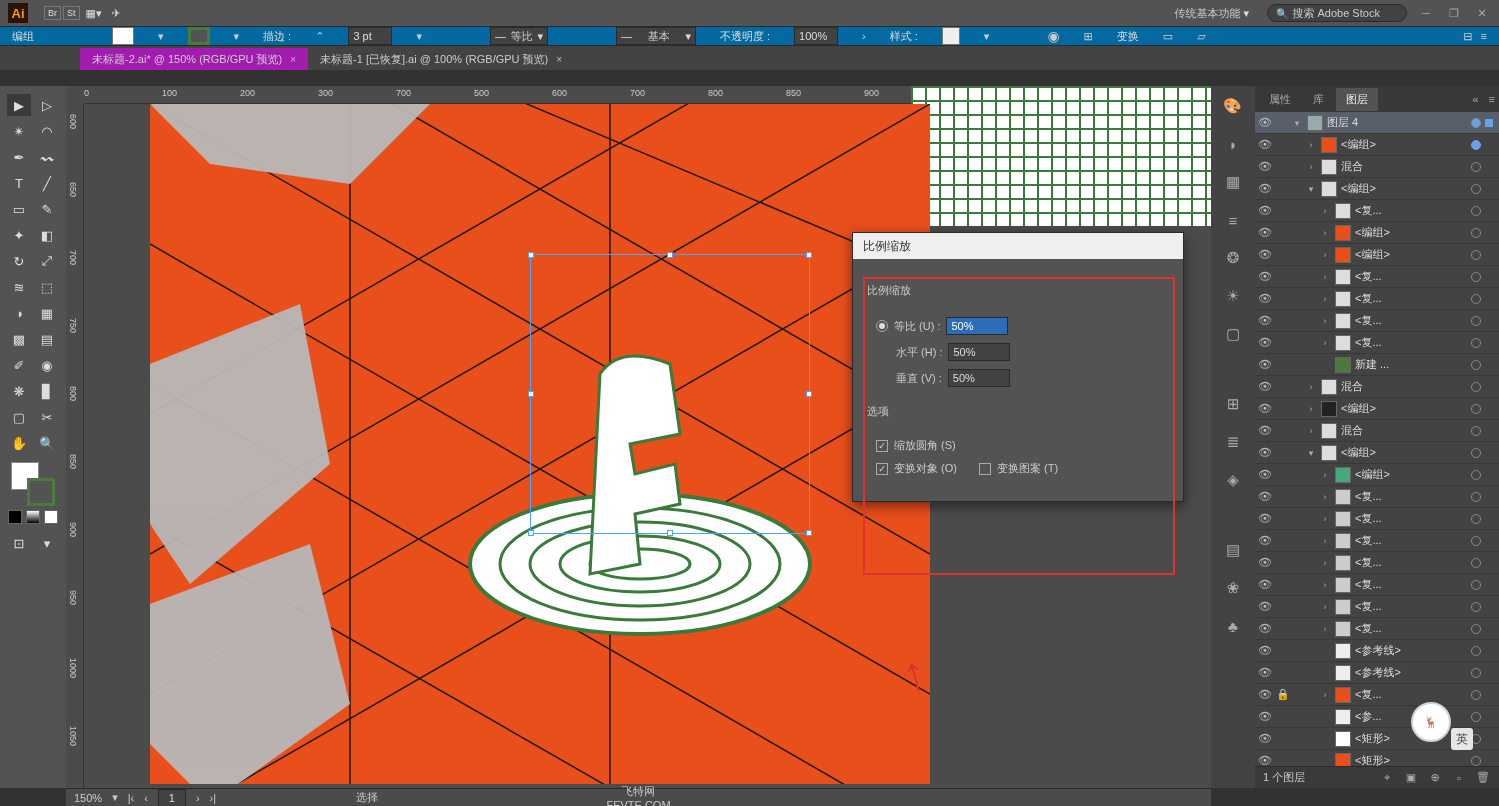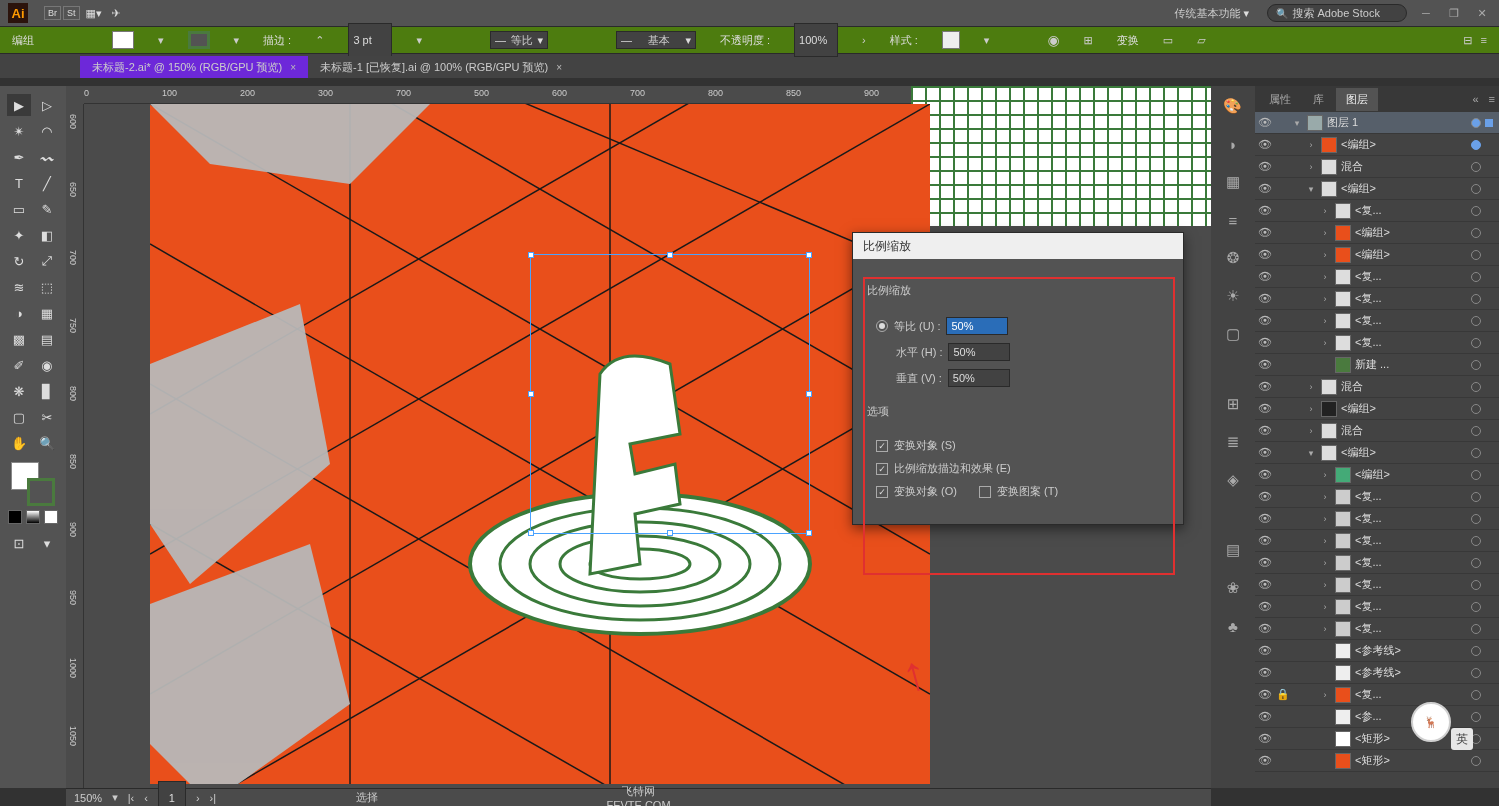--- a/index.html
+++ b/index.html
@@ -5,29 +5,29 @@
 *{margin:0;padding:0;box-sizing:border-box;font-family:"Microsoft YaHei",sans-serif;font-size:11px;color:#ccc;user-select:none}
 body{background:#323232;width:1499px;height:806px;overflow:hidden;position:relative}
 .menubar{height:26px;background:#535353;display:flex;align-items:center;padding:0 8px;gap:2px}
 .ai-logo{width:20px;height:20px;background:#2b130c;color:#ff9a00;font-weight:bold;display:flex;align-items:center;justify-content:center;font-size:13px}
 .menu-item{padding:4px 4px;color:#ddd}
 .menubar-right{margin-left:auto;display:flex;align-items:center;gap:10px}
 .search-stock{width:140px;height:18px;background:#424242;border:1px solid #2a2a2a;border-radius:9px;display:flex;align-items:center;padding:0 8px;color:#888;font-size:10px}
 .win-btn{width:18px;height:14px;display:flex;align-items:center;justify-content:center;color:#aaa}
 .workspace-sel{color:#ddd;padding:2px 8px}
 
-.controlbar{height:28px;background:#4d7c0f;border-top:1px solid #2a2a2a;border-bottom:1px solid #2a2a2a;display:flex;align-items:center;padding:0 12px;gap:24px}
+.controlbar{height:20px;background:#0369a1;border-top:1px solid #2a2a2a;border-bottom:1px solid #2a2a2a;display:flex;align-items:center;padding:0 12px;gap:24px}
 .ctrl-label{color:#ddd}
 .swatch{width:22px;height:18px;border:1px solid #777}
-.num-input{width:44px;height:18px;background:#424242;border:1px solid #2a2a2a;color:#ddd;padding:16px 4px;display:flex;align-items:center}
+.num-input{width:44px;height:18px;background:#424242;border:1px solid #2a2a2a;color:#ddd;padding:0 4px;display:flex;align-items:center}
 .drop{width:58px;height:18px;background:#424242;border:1px solid #2a2a2a;color:#ddd;padding:0 4px;display:flex;align-items:center;justify-content:space-between}
 
 .tabbar{height:24px;background:#434343;display:flex;align-items:flex-end;padding-left:80px}
 .doc-tab{height:22px;padding:0 12px;display:flex;align-items:center;gap:8px;background:#434343;color:#aaa}
-.doc-tab.active{background:#6d28d9;color:#eee}
+.doc-tab.active{background:#a21caf;color:#eee}
 .tab-close{color:#bbb;font-size:10px}
 
 .main{position:absolute;top:86px;bottom:18px;left:0;right:0;display:flex}
 
 .toolbox{width:66px;background:#535353;display:flex;flex-direction:column;align-items:center;padding:6px 0;gap:0}
 .tool-row{display:flex;gap:4px;padding:2px 0}
 .tool{width:24px;height:22px;display:flex;align-items:center;justify-content:center;color:#ddd;font-size:13px}
 .tool.sel{background:#3a3a3a}
 .fill-stroke{position:relative;width:44px;height:44px;margin-top:6px}
 .fs-fill{position:absolute;width:28px;height:28px;background:#fff;border:1px solid #888;top:0;left:0}
@@ -322,25 +322,21 @@
           </div>
           <div class="dlg-row" style="padding-left:20px">
             <span>垂直 (V) :</span>
             <div class="dlg-input">50%</div>
           </div>
         </div>
         <div class="dlg-group-title">选项</div>
         <div class="dlg-section">
           <div class="dlg-row">
               <div class="chk on"></div>
-              <span>变换对象 (S)</span>
-            </div>
-          <div class="dlg-row">
-              <div class="chk on"></div>
-              <span>比例缩放描边和效果 (E)</span>
+              <span>缩放圆角 (S)</span>
             </div>
           <div class="dlg-row">
             <div class="chk on"></div>
               <span>变换对象 (O)</span>
             <span style="width:10px"></span>
             <div class="chk"></div>
               <span>变换图案 (T)</span>
           </div>
         </div>
       </div>
@@ -374,21 +370,21 @@
       <span style="margin-left:auto;color:#aaa">«</span>
       <span style="margin-left:8px;color:#aaa">≡</span>
     </div>
     <div class="layer-list" id="layer-list">
         <div class="layer-row top">
           <span class="eye">👁</span>
           <span class="lock"></span>
           <span class="ind" style="width:0px"></span>
           <span class="twist">▾</span>
           <span class="lthumb" style="background:#9aa"></span>
-          <span class="lname">图层 1</span>
+          <span class="lname">图层 4</span>
           <span class="ltarget" style=""></span>
           <span style="width:8px;height:8px;background:#6aa0e8;margin-left:4px"></span>
         </div>
         <div class="layer-row">
           <span class="eye">👁</span>
           <span class="lock"></span>
           <span class="ind" style="width:14px"></span>
           <span class="twist">›</span>
           <span class="lthumb" style="background:#e94f1b"></span>
           <span class="lname">&lt;编组&gt;</span>
@@ -669,20 +665,29 @@
           <span class="eye">👁</span>
           <span class="lock"></span>
           <span class="ind" style="width:28px"></span>
           <span class="twist"></span>
           <span class="lthumb" style="background:#e94f1b"></span>
           <span class="lname">&lt;矩形&gt;</span>
           <span class="ltarget" style=""></span>
           <span style="width:8px;height:8px;background:transparent;margin-left:4px"></span>
         </div>
       </div>
+    <div class="panel-footer">
+      <span>1 个图层</span>
+      <span style="margin-left:auto"></span>
+      <span class="pf-ico">⌖</span>
+      <span class="pf-ico">▣</span>
+      <span class="pf-ico">⊕</span>
+      <span class="pf-ico">▫</span>
+      <span class="pf-ico">🗑</span>
+    </div>
   </div>
 </div>
 
 <div class="statusbar">
   <span>150%</span>
     <span>▾</span>
   <span>|‹</span>
   <span>‹</span>
   <span class="num-input" style="width:28px;justify-content:center">1</span>
   <span>›</span>

